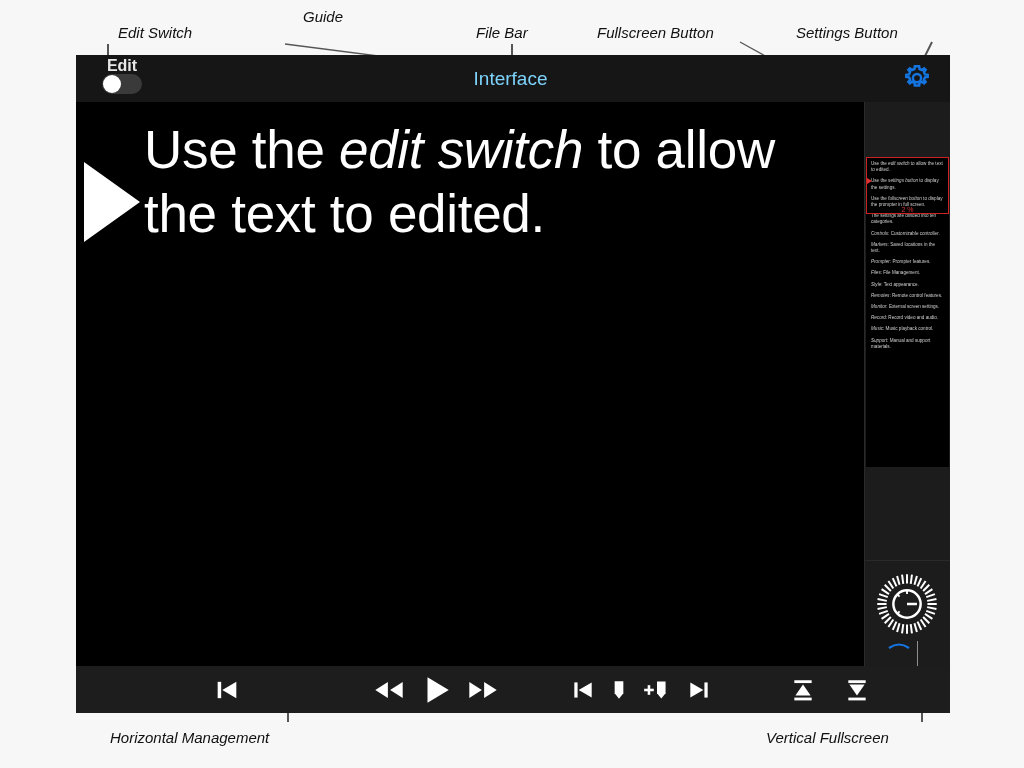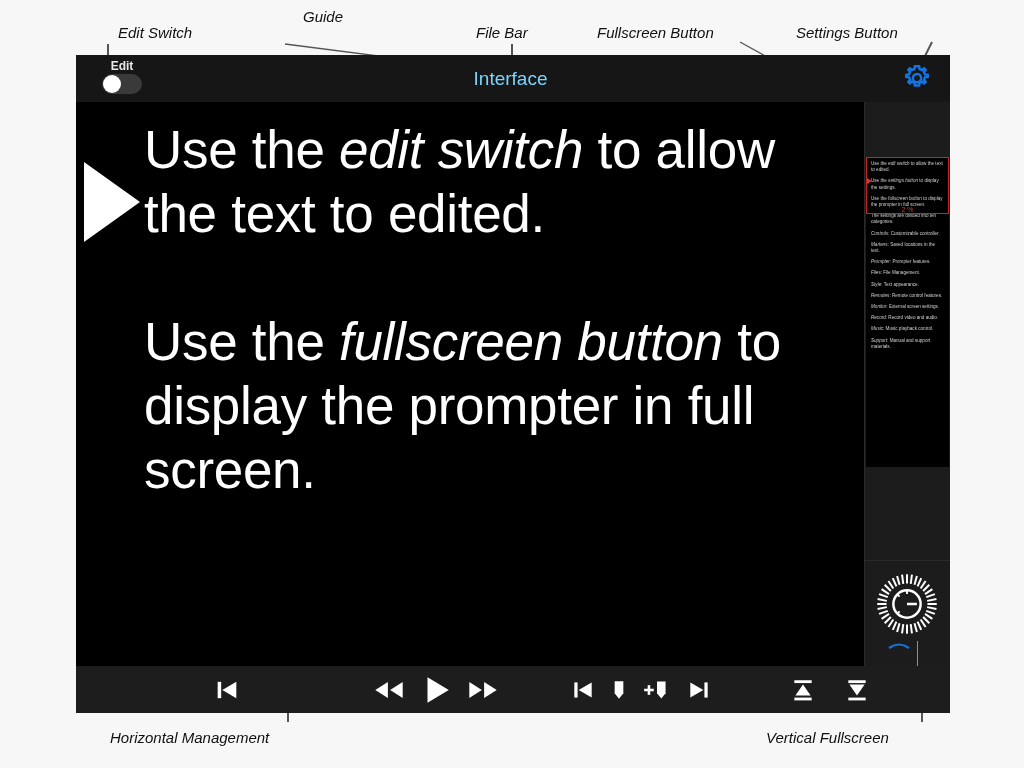--- a/index.html
+++ b/index.html
@@ -39,21 +39,21 @@
   #title-text{
     position:absolute;left:0;top:0;width:869px;height:47px;
     line-height:47px;text-align:center;
     color:#7dd3fc;font-size:19px;
   }
   #edit-switch-wrap{
     position:absolute;left:18px;top:5px;width:56px;height:40px;
   }
   #edit-label{
     display:block;text-align:center;color:#e8e8e8;
-    font-size:12px;font-weight:bold;line-height:12px;
+    font-size:16px;font-weight:bold;line-height:12px;
   }
   #edit-switch{
     margin:2px auto 0 auto;
     width:40px;height:20px;border-radius:10px;
     background:#3a3a3a;position:relative;
   }
   #edit-knob{
     position:absolute;left:1px;top:1px;
     width:18px;height:18px;border-radius:9px;background:#fff;
   }
@@ -214,23 +214,20 @@
         <polyline points="19,13 19,19 13,19"></polyline>
       </g>
     </svg>
   </div>
 
   <div id="prompter">
     <div id="cue-marker"></div>
     <div id="prompter-text">
       <p>
         <span>Use the </span><em>edit switch</em><span> to allow the text to edited.</span>
-      </p>
-      <p>
-        <span>Use the </span><em>fullscreen button</em><span> to display the prompter in full screen.</span>
       </p>
     </div>
   </div>
   <div id="prompter-divider"></div>
 
   <div id="guide-panel">
     <div id="guide-inner">
       <p><span>Use the </span><em>edit switch</em><span> to allow the text to edited.</span></p>
       <p><span>Use the </span><em>settings button</em><span> to display the settings.</span></p>
       <p><span>Use the </span><em>fullscreen button</em><span> to display the prompter in full screen.</span></p>

